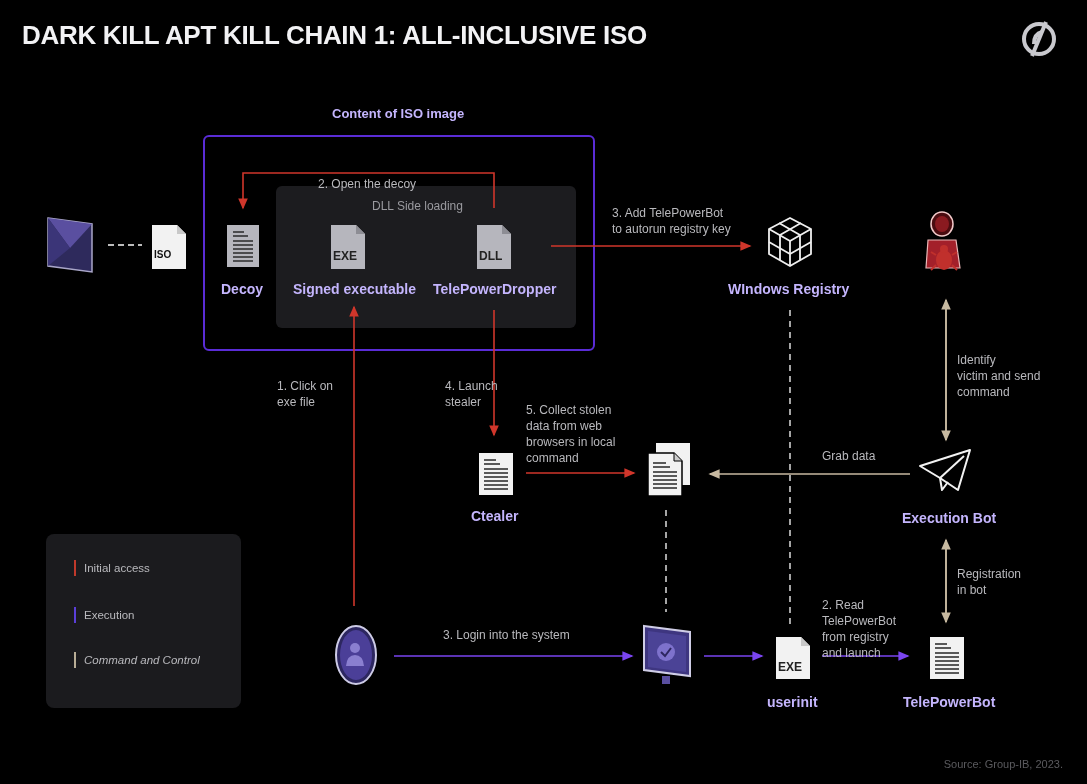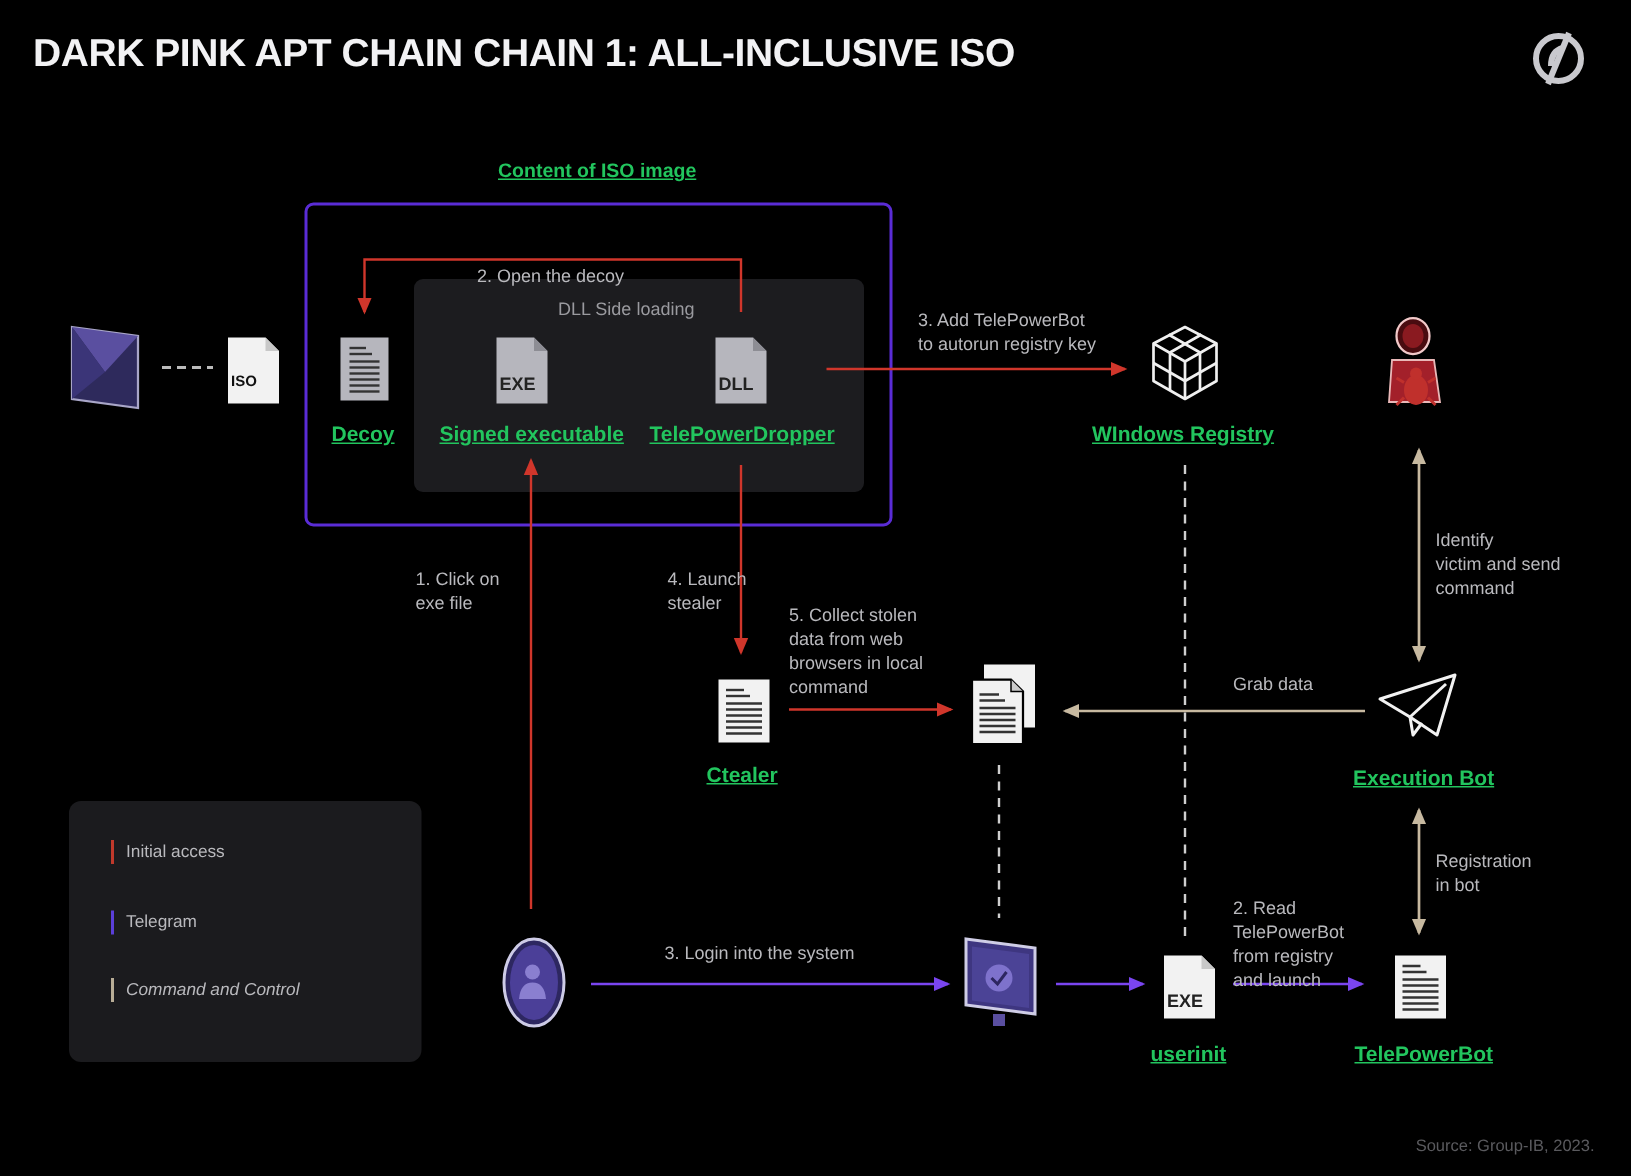--- a/index.html
+++ b/index.html
@@ -1,34 +1,34 @@
 <!DOCTYPE html>
 <html><head>
 <meta charset="utf-8">
 <style>
   html, body { margin: 0; padding: 0; background: #000; }
   body { width: 1087px; height: 784px; position: relative; overflow: hidden;
          font-family: "Liberation Sans", "DejaVu Sans", sans-serif; color: #e8e8ea; }
   .abs { position: absolute; }
   .title { left: 22px; top: 20px; font-size: 26px; font-weight: 700; letter-spacing: -0.3px; color: #f2f2f4; }
   .logo { left: 1018px; top: 16px; width: 42px; height: 44px; }
-  .lbl-bold { font-weight: 700; font-size: 14px; color: #22c55e; text-align: left; white-space: nowrap; text-decoration: underline; }
+  .lbl-bold { font-weight: 700; font-size: 14px; color: #c4b5fd; text-align: left; white-space: nowrap; }
   .lbl { font-size: 12px; color: #b9b9bd; line-height: 16px; white-space: nowrap; }
   .iso-box { left: 203px; top: 135px; width: 388px; height: 212px; border: 2px solid #5a2cd6; border-radius: 6px; }
   .dll-panel { left: 276px; top: 186px; width: 300px; height: 142px; background: #1c1c1f; border-radius: 6px; }
-  .legend { left: 46px; top: 534px; width: 235px; height: 174px; background: #1b1b1e; border-radius: 8px; }
+  .legend { left: 46px; top: 534px; width: 195px; height: 174px; background: #1b1b1e; border-radius: 8px; }
   .legend-item { position: absolute; left: 28px; display: flex; align-items: center; font-size: 11.5px; color: #b9b9bd; }
   .legend-bar { width: 2px; height: 16px; margin-right: 8px; }
   .source { right: 24px; top: 758px; font-size: 11px; color: #5a5a5e; }
   svg.wires { position: absolute; left: 0; top: 0; }
 </style>
 </head>
 <body>
 
-<div class="abs title">DARK PINK APT CHAIN CHAIN 1: ALL-INCLUSIVE ISO</div>
+<div class="abs title">DARK KILL APT KILL CHAIN 1: ALL-INCLUSIVE ISO</div>
 <svg class="abs logo" viewBox="0 0 42 44">
   <circle cx="21" cy="23" r="15" fill="none" stroke="#c9c9ce" stroke-width="4"></circle>
   <path d="M28 6 L14 40" stroke="#c9c9ce" stroke-width="4" fill="none"></path>
   <path d="M16 28 Q16 18 24 16" stroke="#c9c9ce" stroke-width="4" fill="none"></path>
 </svg>
 
 <div class="abs lbl-bold" style="left:332px;top:106px;font-size:13px;">Content of ISO image</div>
 <div class="abs iso-box"></div>
 <div class="abs dll-panel"></div>
 <div class="abs lbl" style="left:372px;top:198px;color:#9a9a9f;">DLL Side loading</div>
@@ -262,21 +262,21 @@
 </svg>
 <div class="abs lbl-bold" style="left:903px;top:694px;">TelePowerBot</div>
 
 <div class="abs legend">
   <div class="legend-item" style="top:26px;">
     <span class="legend-bar" style="background:#c0392b;"></span>
     <span>Initial access</span>
   </div>
   <div class="legend-item" style="top:73px;">
     <span class="legend-bar" style="background:#5b3fd9;"></span>
-    <span>Telegram</span>
+    <span>Execution</span>
   </div>
   <div class="legend-item" style="top:118px;font-style:italic;">
     <span class="legend-bar" style="background:#b8ad96;"></span>
     <span>Command and Control</span>
   </div>
 </div>
 
 <div class="abs source">Source: Group-IB, 2023.</div>
 
 </body></html>

